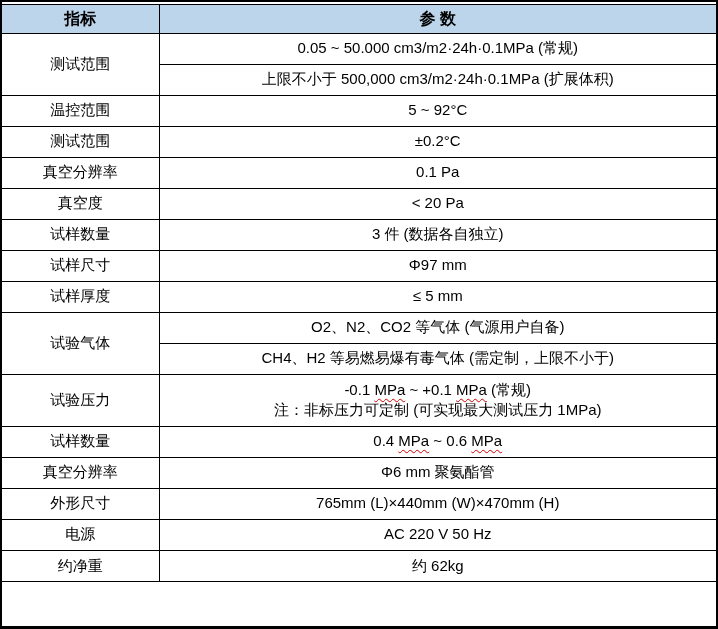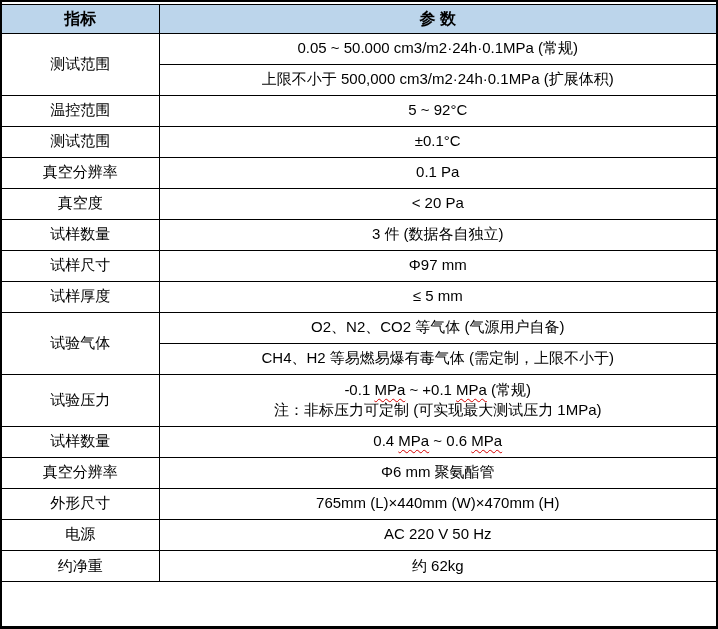--- a/index.html
+++ b/index.html
@@ -88,21 +88,21 @@
           <tr class="r">
             <td class="val">上限不小于 500,000 cm3/m2·24h·0.1MPa (扩展体积)</td>
           </tr>
 
           <tr class="r">
             <td class="lbl">温控范围</td>
             <td class="val">5 ~ 92°C</td>
           </tr>
           <tr class="r">
             <td class="lbl">测试范围</td>
-            <td class="val">±0.1°C</td>
+            <td class="val">±0.2°C</td>
           </tr>
           <tr class="r">
             <td class="lbl">真空分辨率</td>
             <td class="val">0.1 Pa</td>
           </tr>
           <tr class="r">
             <td class="lbl">真空度</td>
             <td class="val">&lt; 20 Pa</td>
           </tr>
           <tr class="r">

